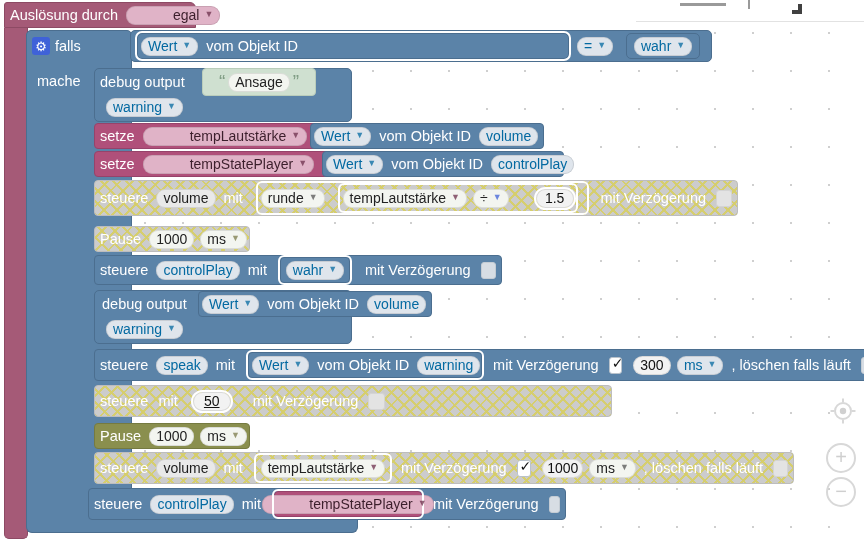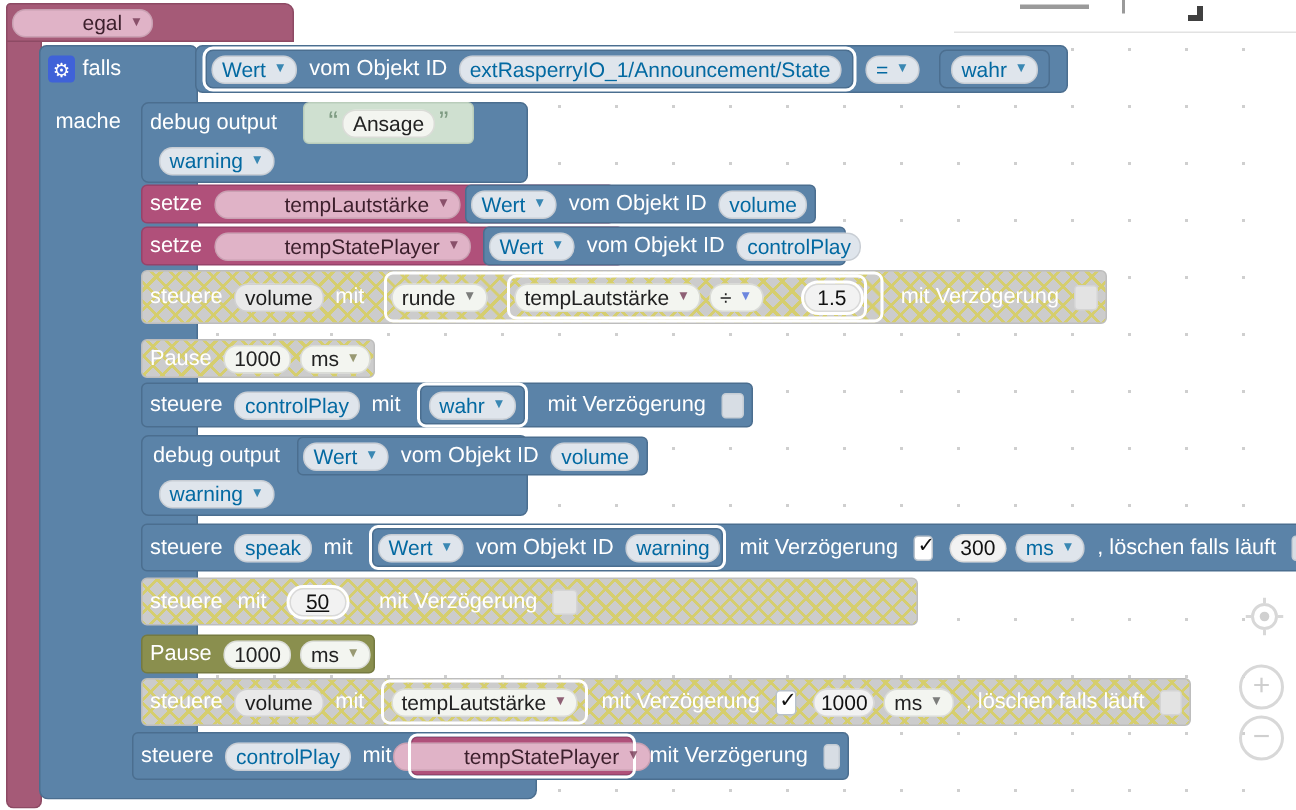--- a/index.html
+++ b/index.html
@@ -100,20 +100,21 @@
 <body>
 
 <div id="workspace">
 
   <div class="top-rule"></div>
   <div class="top-dash"></div>
   <div class="top-tick"></div>
   <div class="top-nub"></div>
 
   <div class="blk c-hat" style="left:4px;top:2px;width:192px;height:26px;border-radius:3px 6px 0 0;">
+    <span class="t">Auslösung durch</span>
     <span class="pill pinkish">
       <span>egal</span>
       <span class="caret dark">▼</span>
     </span>
   </div>
 
   <div style="position:absolute;left:4px;top:28px;width:22px;height:504px;background:#a55a77;border-left:1px solid #8d4a64;border-right:1px solid #8d4a64;"></div>
   <div style="position:absolute;left:4px;top:520px;width:22px;height:18px;background:#a55a77;border:1px solid #8d4a64;border-top:none;border-radius:0 0 5px 5px;"></div>
 
   <div style="position:absolute;left:26px;top:30px;width:104px;height:496px;background:#5b83a8;border:1px solid #4b6e8f;border-radius:5px 5px 6px 6px;"></div>
@@ -127,21 +128,20 @@
     <span class="t">mache</span>
   </div>
 
   <div class="blk c-val" style="left:130px;top:30px;width:582px;height:32px;border-radius:5px;">
     <div class="blk c-val sel" style="position:relative;left:6px;top:0;width:432px;height:26px;border-radius:5px;">
       <span class="pill grey">
         <span>Wert</span>
         <span class="caret">▼</span>
       </span>
       <span class="t">vom Objekt ID</span>
-      <span class="pill grey">extRasperryIO_1/Announcement/State</span>
     </div>
     <span class="pill grey" style="margin-left:14px;">
       <span>=</span>
       <span class="caret">▼</span>
     </span>
     <div class="blk c-val" style="position:relative;left:10px;top:0;width:74px;height:26px;border-radius:5px;justify-content:center;">
       <span class="pill grey">
         <span>wahr</span>
         <span class="caret">▼</span>
       </span>

